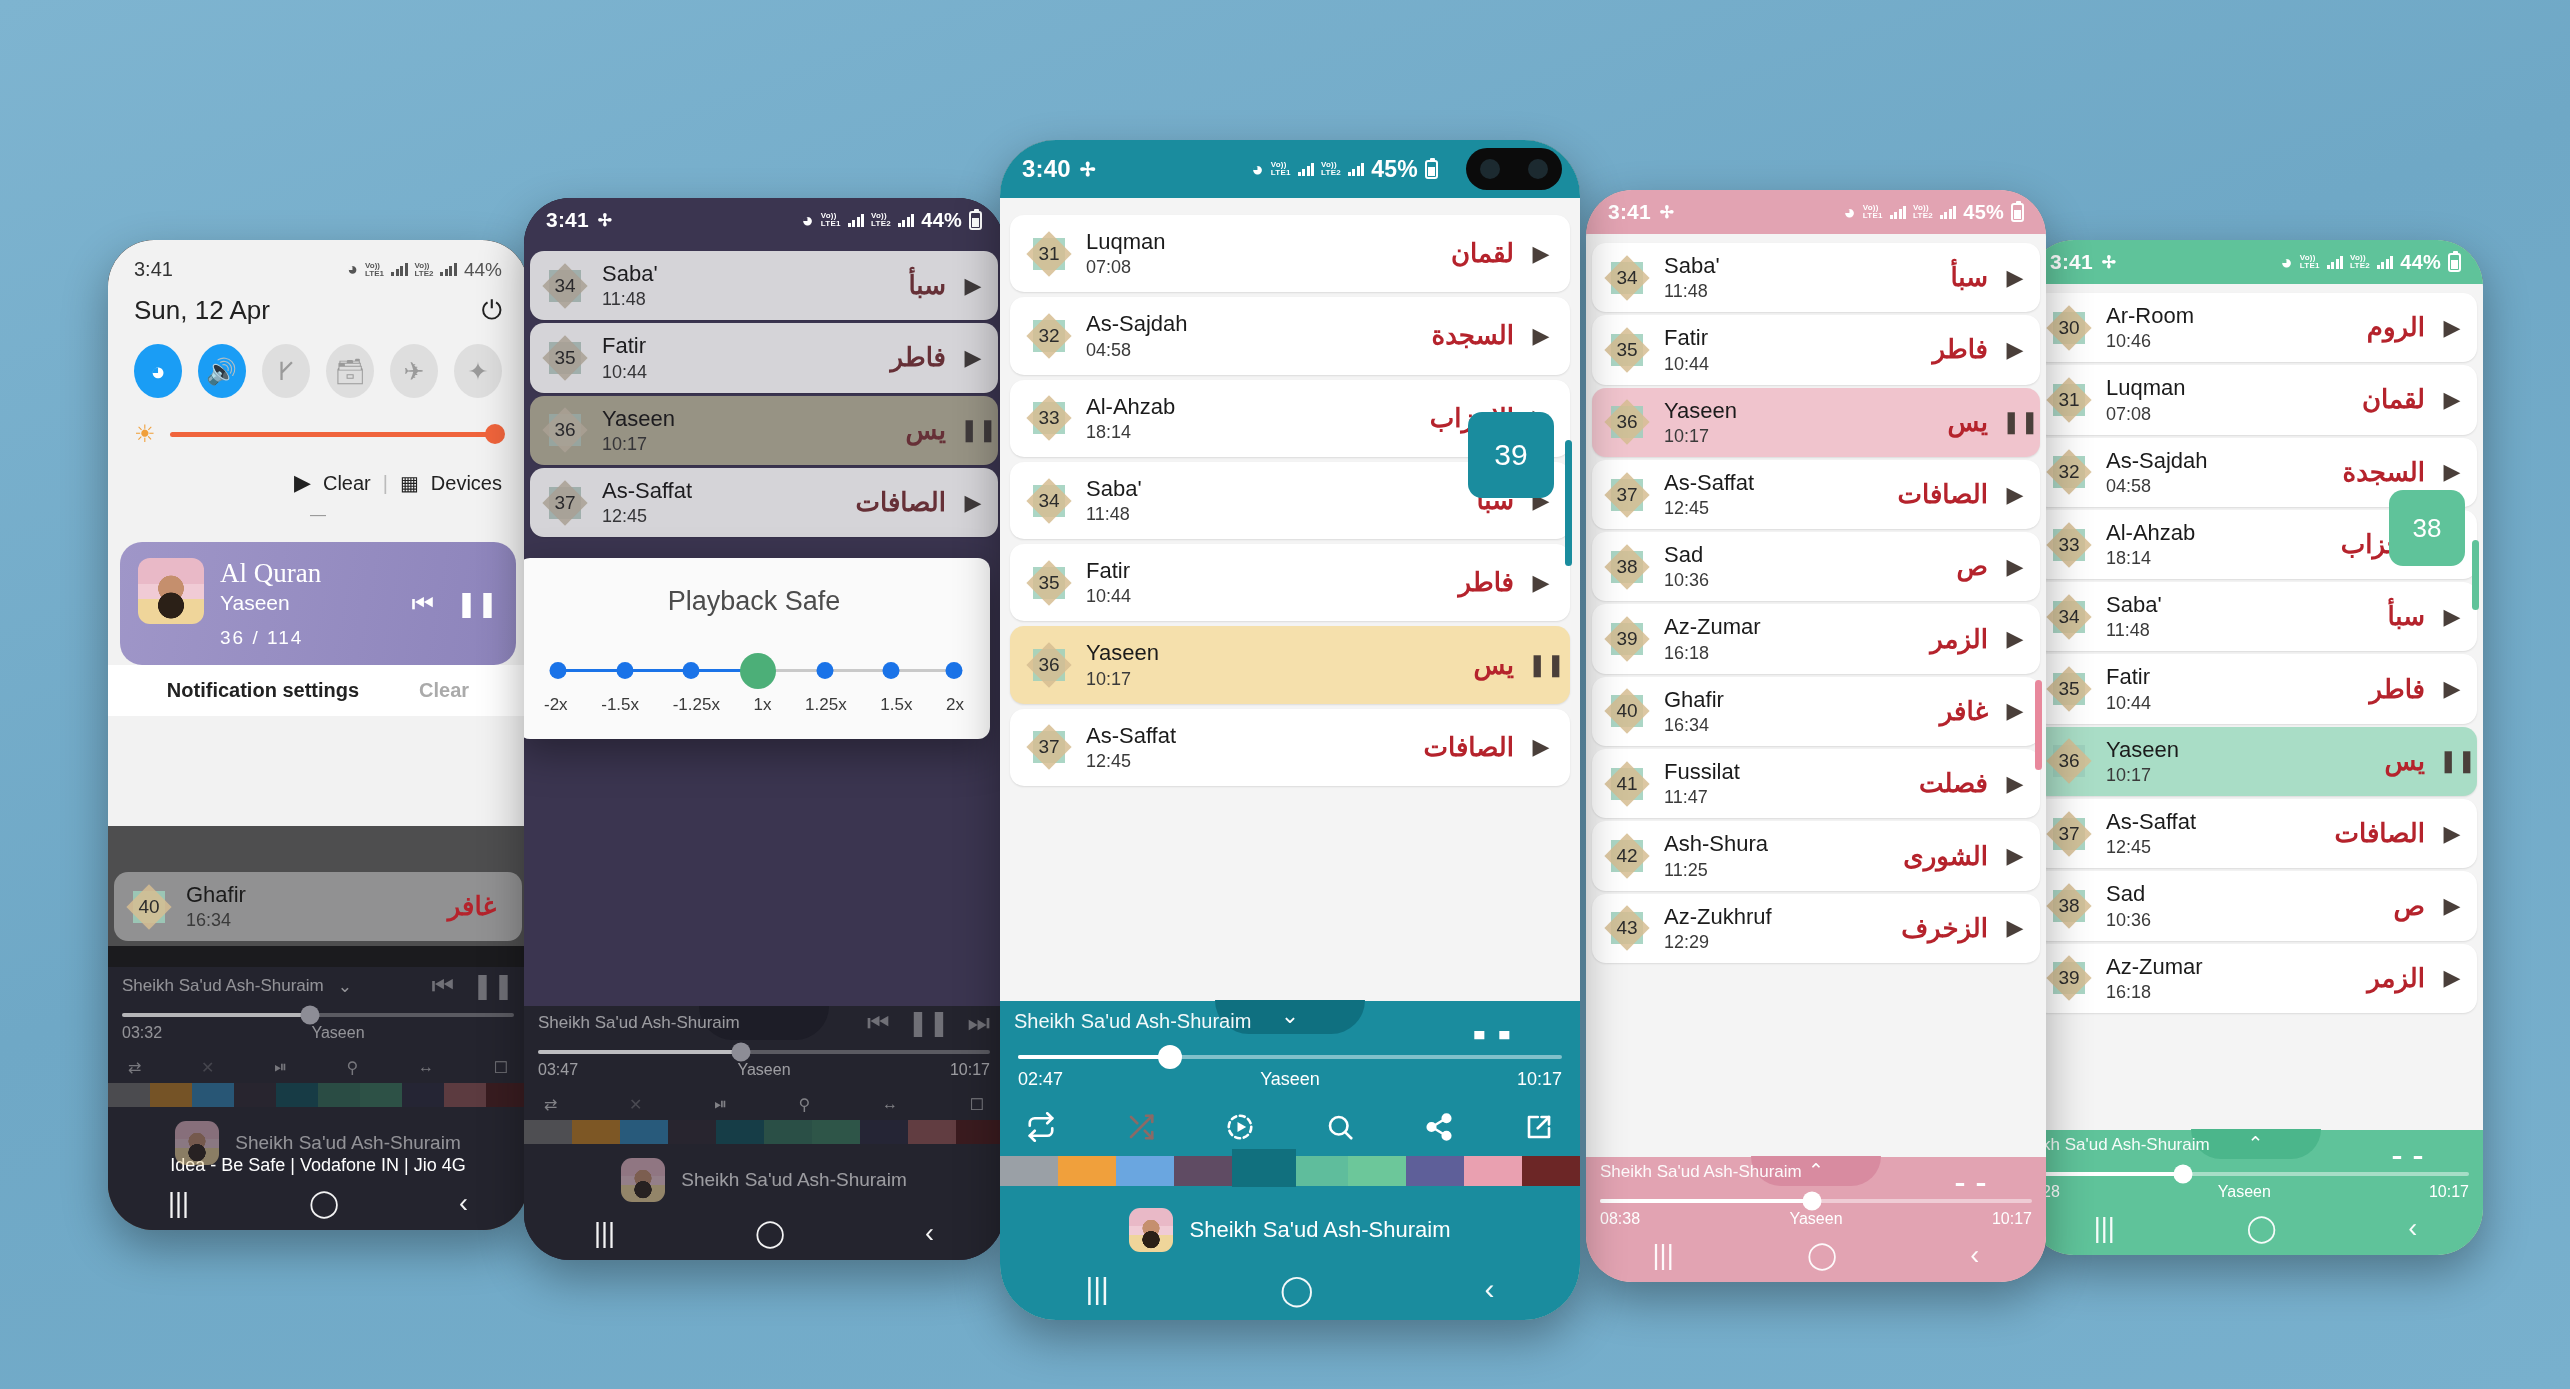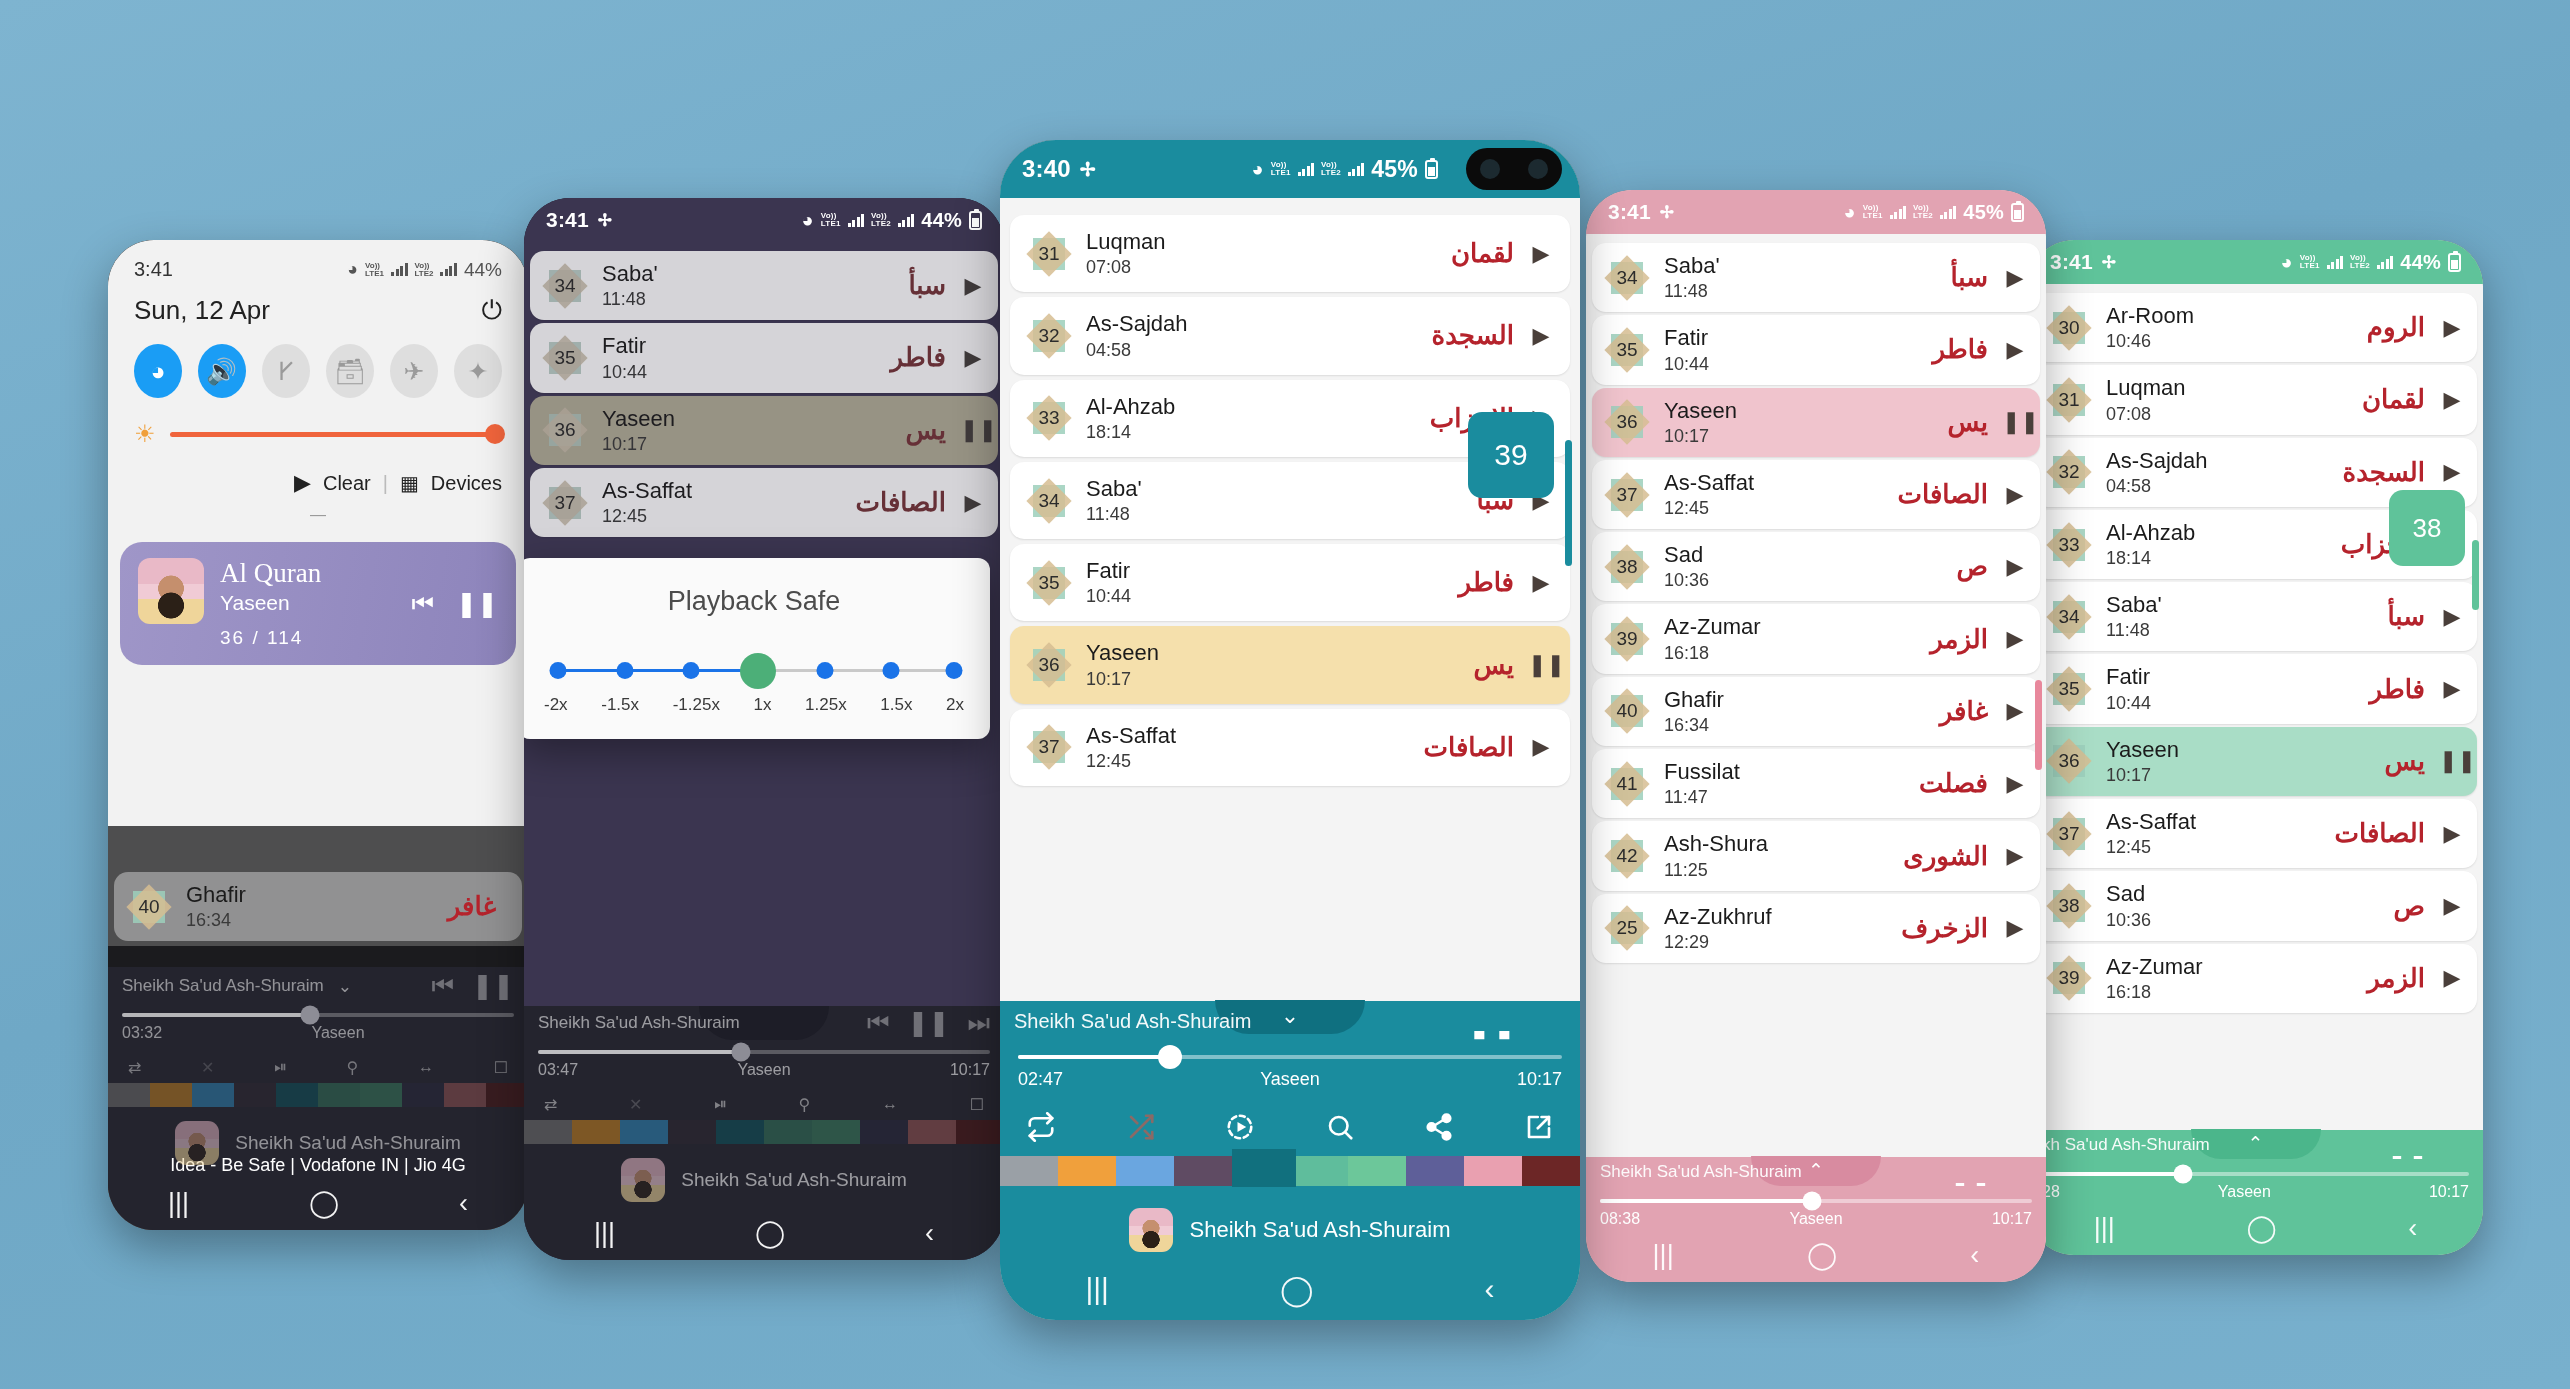--- a/index.html
+++ b/index.html
@@ -223,20 +223,24 @@
           <div class="notif-title">Al Quran</div>
           <div class="notif-sub">Yaseen</div>
           <div class="notif-count">36  /  114</div>
         </div>
         <div class="notif-ctrls">
           <span>⏮</span>
           <span>❚❚</span>
         </div>
       </div>
 
+      <div class="notif-actions">
+        <span>Notification settings</span>
+        <span style="color:#aaa;">Clear</span>
+      </div>
 
       <div style="position:absolute;left:0;right:0;top:586px;bottom:0;background:#1b1b1e;">
         <div style="position:absolute;inset:0;background:rgba(120,120,120,.55);height:120px;"></div>
         <div class="row" style="margin-top:46px;background:rgba(255,255,255,.38);box-shadow:none;">
           <div class="badge">
               <span>40</span>
             </div>
           <div class="meta">
             <div class="nm">Ghafir</div>
             <div class="dur">16:34</div>
@@ -590,21 +594,21 @@
           </div>
           <div class="meta">
             <div class="nm">Ash-Shura</div>
             <div class="dur">11:25</div>
           </div>
           <div class="ar">الشورى</div>
           <div class="ctl">▶</div>
         </div>
         <div class="row">
           <div class="badge">
-            <span>25</span>
+            <span>43</span>
           </div>
           <div class="meta">
             <div class="nm">Az-Zukhruf</div>
             <div class="dur">12:29</div>
           </div>
           <div class="ar">الزخرف</div>
           <div class="ctl">▶</div>
         </div>
       </div>
     <div class="thumb" style="right:4px; top:490px; height:90px; background:#e8889c;"></div>

